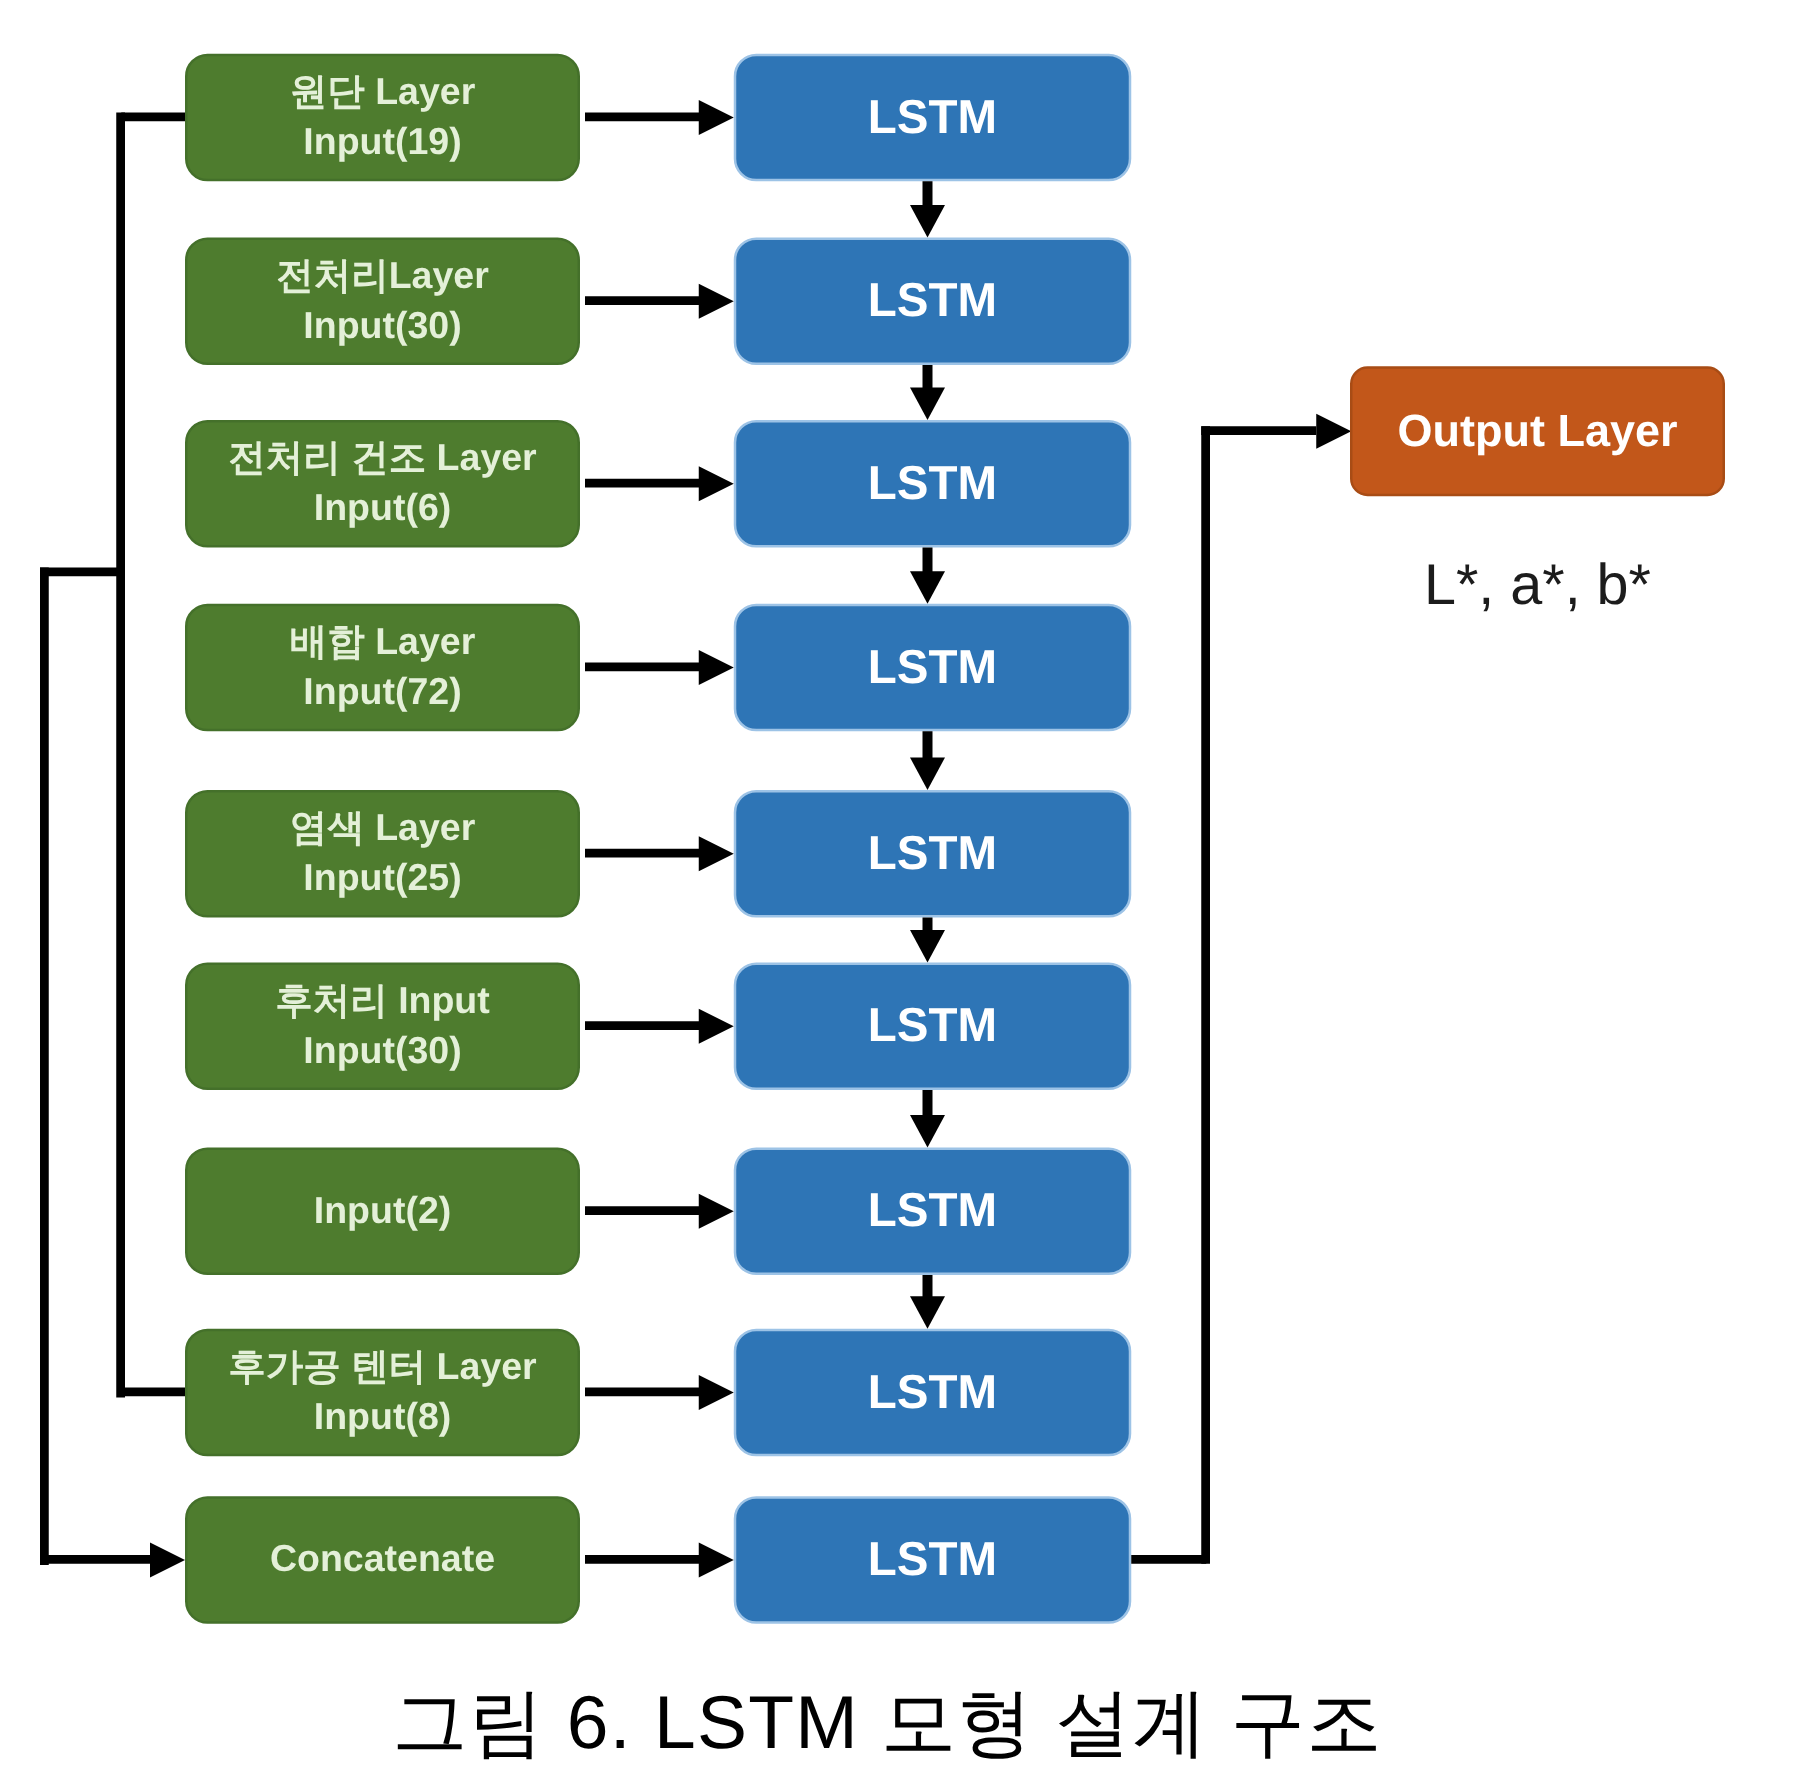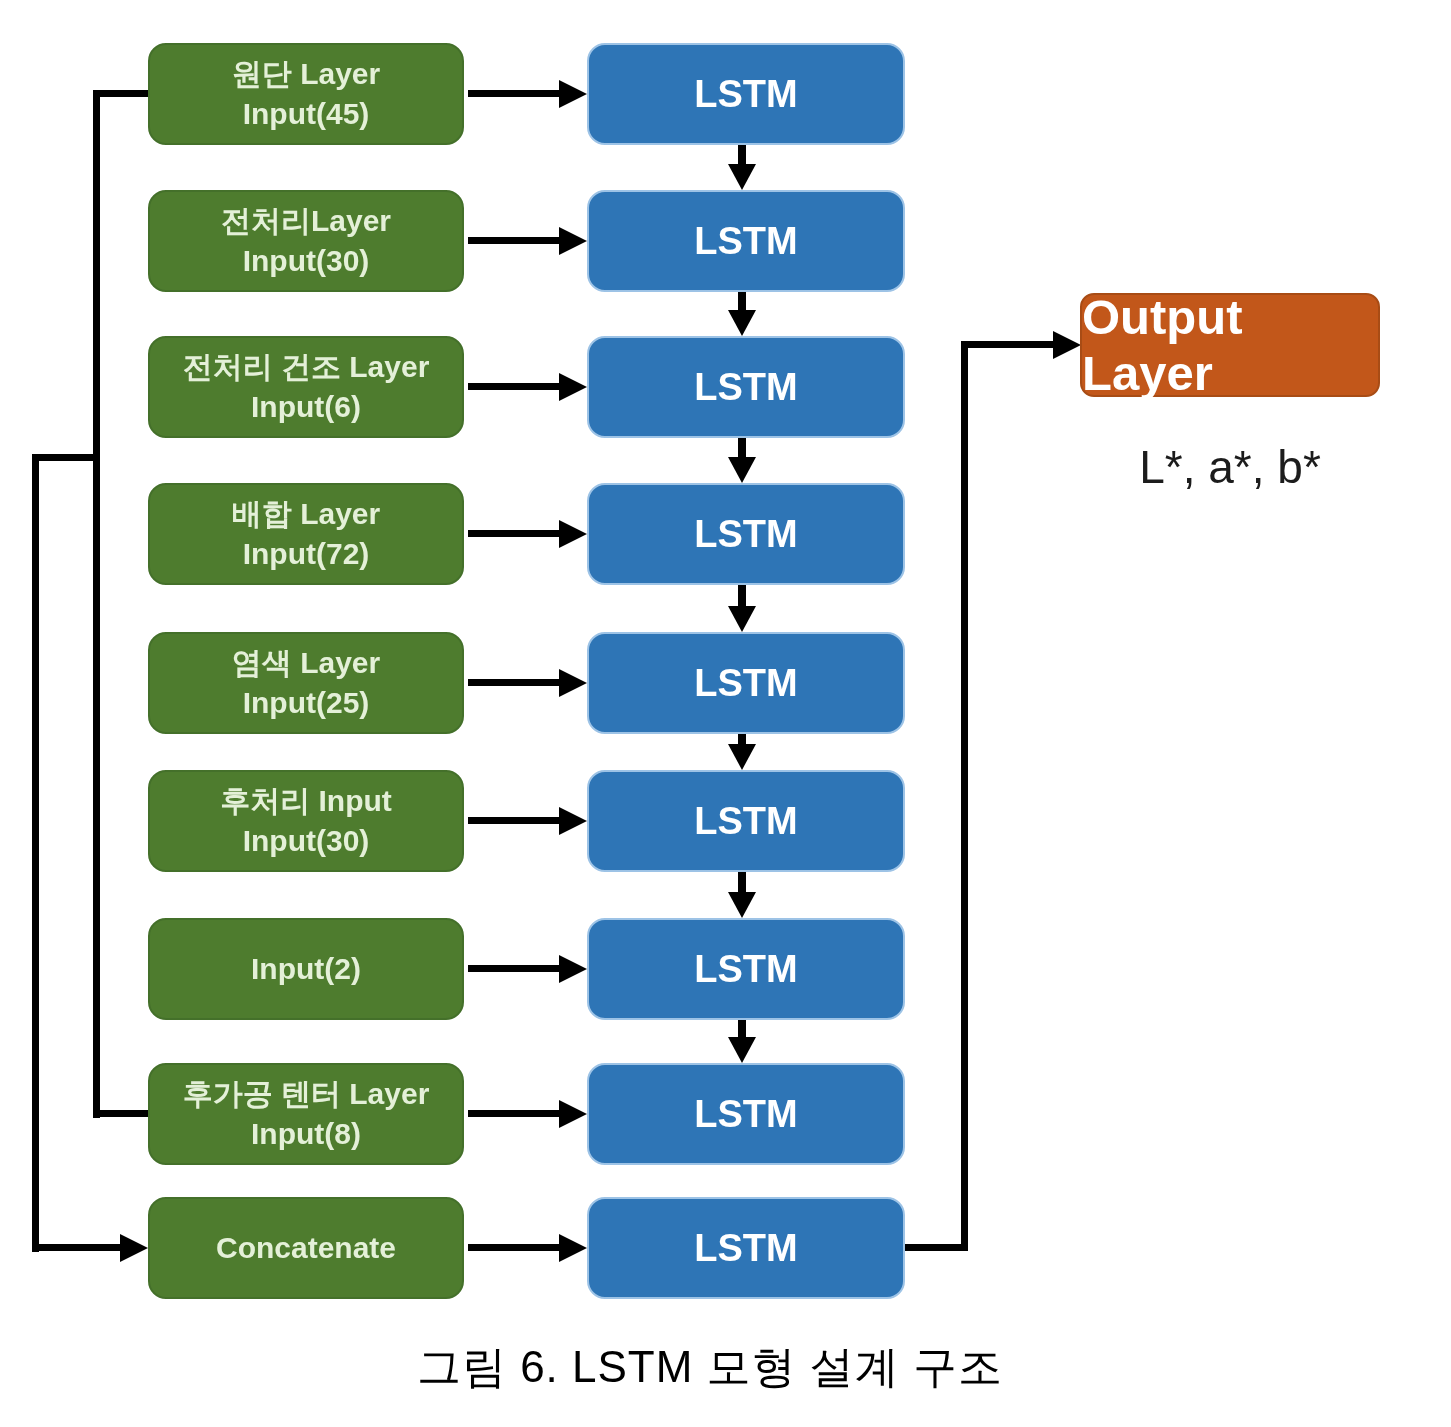--- a/index.html
+++ b/index.html
@@ -54,21 +54,21 @@
     height: 104px;
     background: #c2571a;
     border: 2px solid #a84c15;
     border-radius: 14px;
     box-sizing: border-box;
     display: flex;
     align-items: center;
     justify-content: center;
     color: #ffffff;
     font-weight: bold;
-    font-size: 49px;
+    font-size: 36px;
   }
   .ovals {
     position: absolute;
     left: 1080px;
     top: 440px;
     width: 300px;
     text-align: center;
     color: #1c1c1c;
     font-size: 46px;
     font-weight: 500;
@@ -88,33 +88,33 @@
     border-right: 14px solid transparent;
     border-top: 26px solid #000000;
   }
   .caption {
     position: absolute;
     left: 0;
     top: 1338px;
     width: 1420px;
     text-align: center;
     color: #000000;
-    font-size: 44px;
+    font-size: 60px;
     font-weight: 400;
     letter-spacing: 1px;
   }
 </style>
 </head>
 <body>
 
 <div id="canvas">
 
   <div class="gbox" style="top:43px">
       <span>원단 Layer</span>
-      <span>Input(45)</span>
+      <span>Input(19)</span>
     </div>
   <div class="gbox" style="top:190px">
       <span>전처리Layer</span>
       <span>Input(30)</span>
     </div>
   <div class="gbox" style="top:336px">
       <span>전처리 건조 Layer</span>
       <span>Input(6)</span>
     </div>
   <div class="gbox" style="top:483px">

